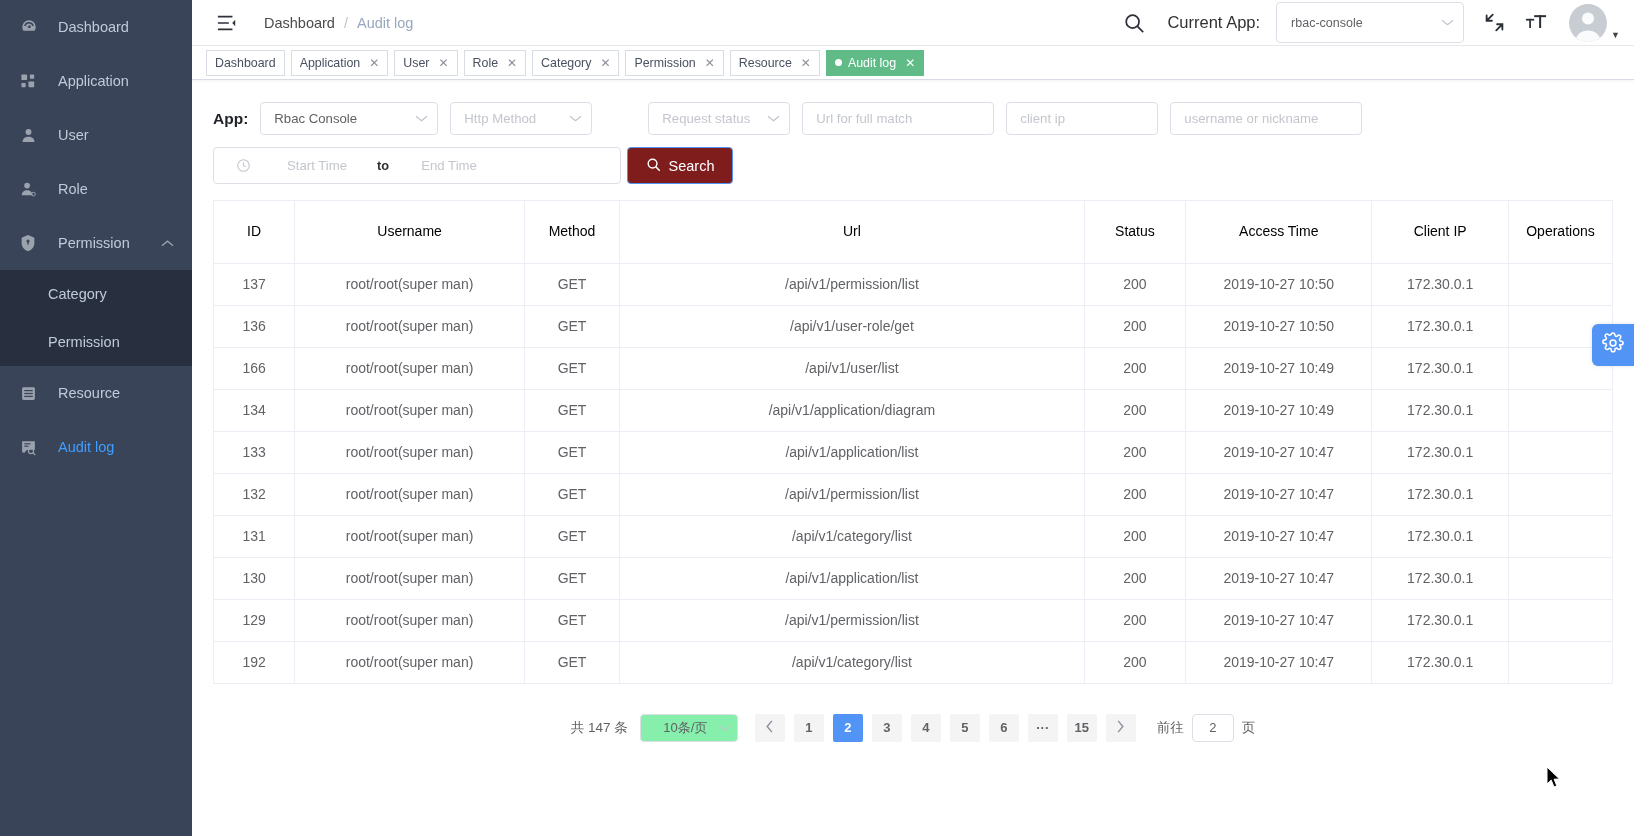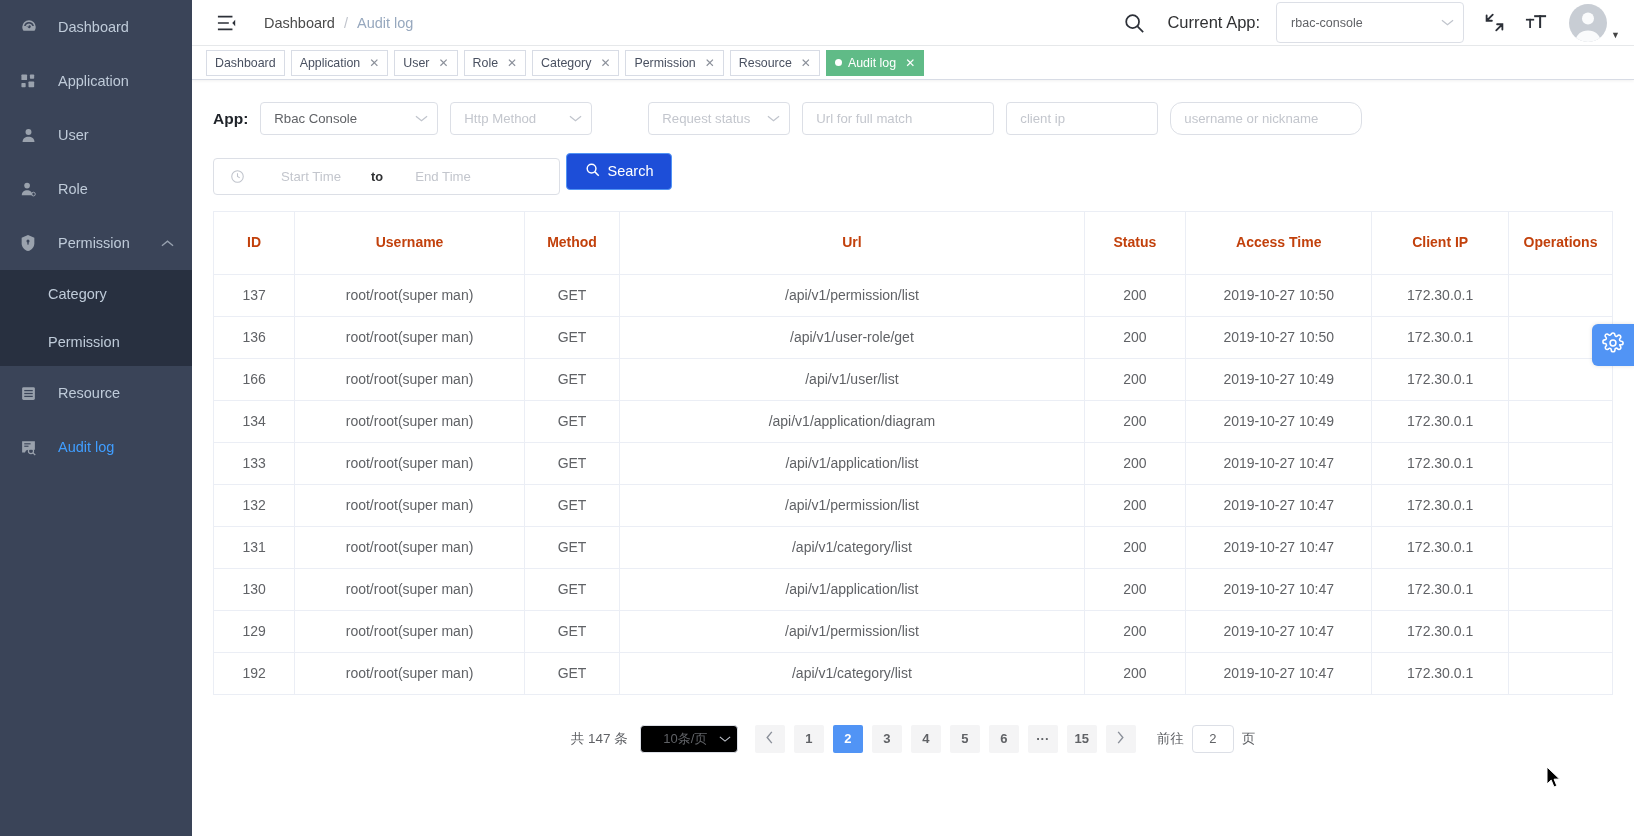--- a/index.html
+++ b/index.html
@@ -140,51 +140,50 @@
   }
   .fld.sel { cursor: pointer; }
   .fld .v { flex: 1 1 auto; color: #606266; white-space: nowrap; overflow: hidden; }
   .fld .ph { flex: 1 1 auto; color: #c3c6cd; white-space: nowrap; overflow: hidden; }
   .fld .chev { color: #c0c4cc; margin-left: 6px; display: flex; }
   .w-app { width: 178px; }
   .w-method { width: 142px; }
   .w-status { width: 142px; margin-left: 44px; }
   .w-url { width: 192px; }
   .w-ip { width: 152px; }
-  .w-user { width: 192px; border-radius: 12px; }
+  .w-user { width: 192px; }
 
   .daterange {
-    width: 347px; height: 37px;
+    width: 408px; height: 37px;
     border: 1px solid #dcdfe6; border-radius: 4px;
     display: flex; align-items: center;
-    padding: 0 16px; margin-right: 6px;
+    padding: 0 22px; margin-right: 6px;
     font-size: 13.2px; color: #c3c6cd;
     background: #fff;
-    margin-top: 11px;
   }
   .daterange .clk { color: #c0c4cc; display: flex; align-items: center; margin-right: 12px; }
   .daterange .dt { width: 108px; text-align: center; color: #c3c6cd; cursor: text; }
   .daterange .to { color: #303133; font-weight: bold; font-size: 12.8px; padding: 0 6px; }
 
   .btn-search {
     height: 37px; min-width: 106px;
-    background: #1d4ed8; border: 1px solid #5194f5; border-radius: 4px;
+    background: #7f1d1d; border: 1px solid #5194f5; border-radius: 4px;
     color: #fff; font-size: 14.5px;
     display: inline-flex; align-items: center; justify-content: center;
     gap: 8px; cursor: pointer; padding: 0 16px;
   }
 
   
   .table-wrap { margin: 16px 21px 0 21px; border: 1px solid #ebeef5; border-bottom: none; }
   table.tbl { width: 100%; border-collapse: collapse; table-layout: fixed; }
   table.tbl th {
     height: 62px;
     border-bottom: 1px solid #ebeef5;
     border-right: 1px solid #ebeef5;
-    color: #c2410c; font-size: 14px; font-weight: bold;
+    color: #000000; font-size: 14px; font-weight: normal;
     text-align: center;
     padding: 0 6px;
     background: #fff;
     line-height: 1.25;
   }
   table.tbl td {
     height: 42px;
     border-bottom: 1px solid #ebeef5;
     border-right: 1px solid #ebeef5;
     color: #606266; font-size: 14px;
@@ -197,21 +196,21 @@
   
   .pager {
     display: flex; align-items: center; justify-content: center;
     gap: 9px; margin-top: 30px;
     font-size: 13.5px; color: #606266; text-align: center;
   }
   .pg-total { color: #606266; font-size: 13.5px; margin-right: 3px; }
   .pg-size {
     width: 98px; height: 28px; border: 1px solid #dcdfe6; border-radius: 4px;
     display: flex; align-items: center; padding: 0 6px 0 11px;
-    font-size: 13px; color: #606266; background: #000000; cursor: pointer;
+    font-size: 13px; color: #606266; background: #86efac; cursor: pointer;
     margin-right: 8px;
   }
   .pg-size .v { flex: 1 1 auto; }
   .pg-size .chev { color: #c0c4cc; display: flex; }
   .pg-btn {
     min-width: 30px; height: 28px; padding: 0 5px;
     background: #f4f4f5; border-radius: 2px;
     display: flex; align-items: center; justify-content: center;
     color: #606266; font-size: 13px; font-weight: bold;
     cursor: pointer;

